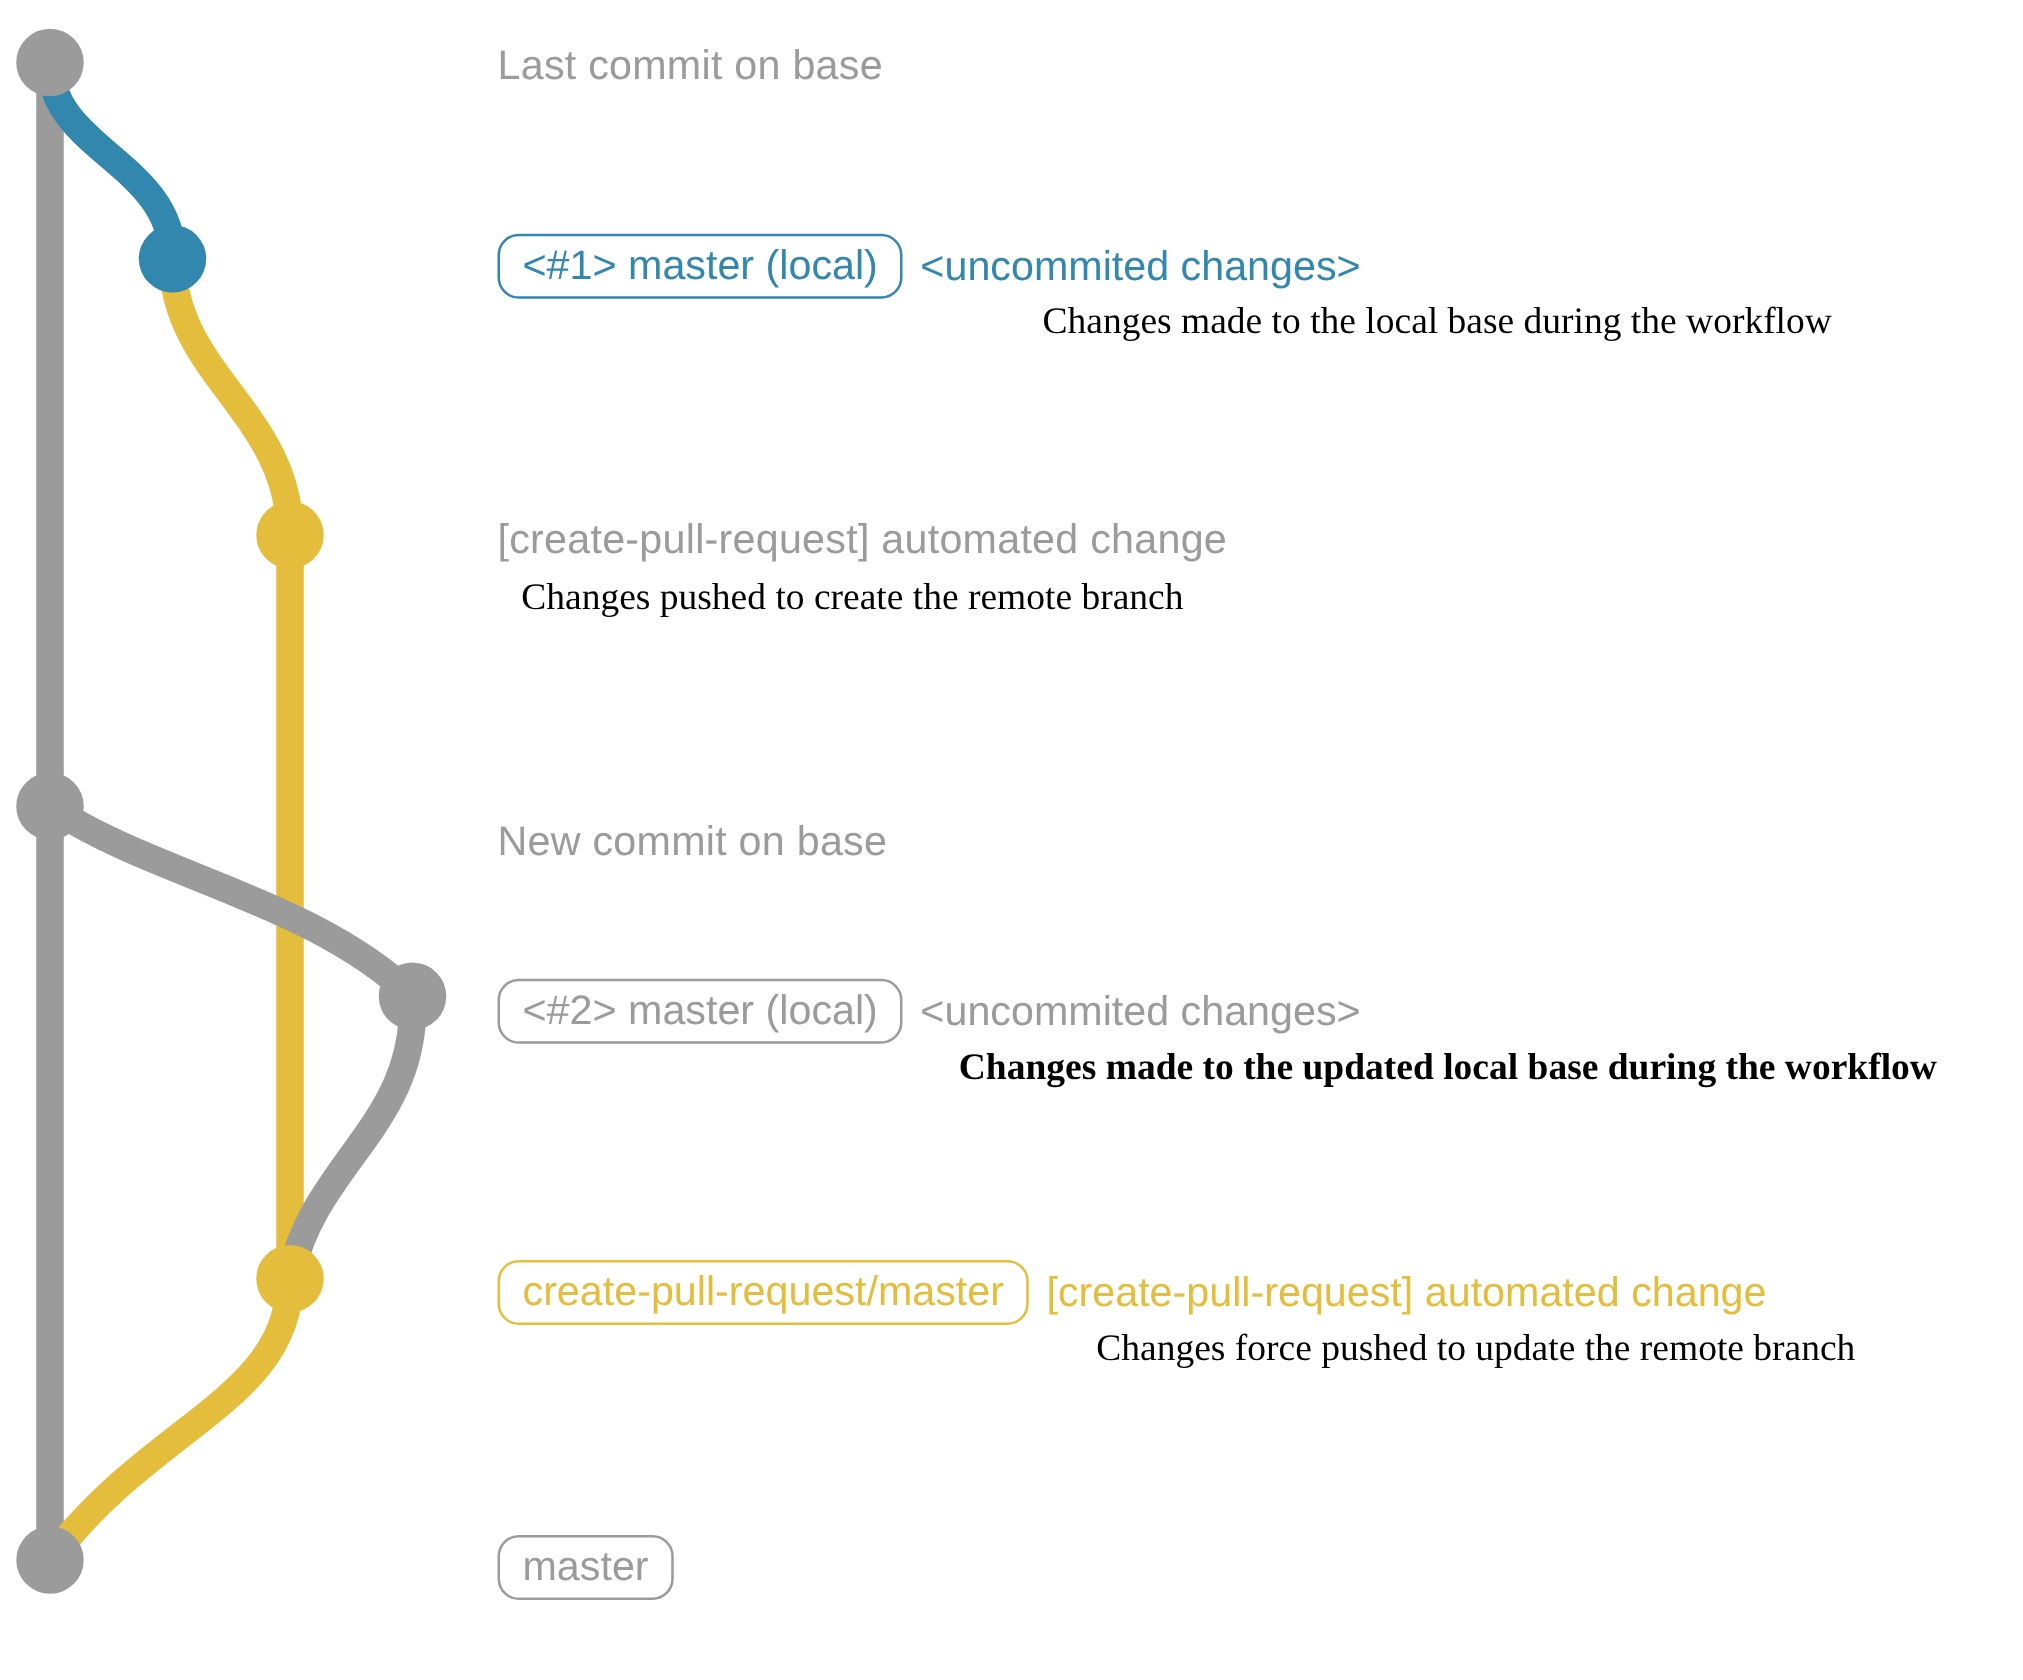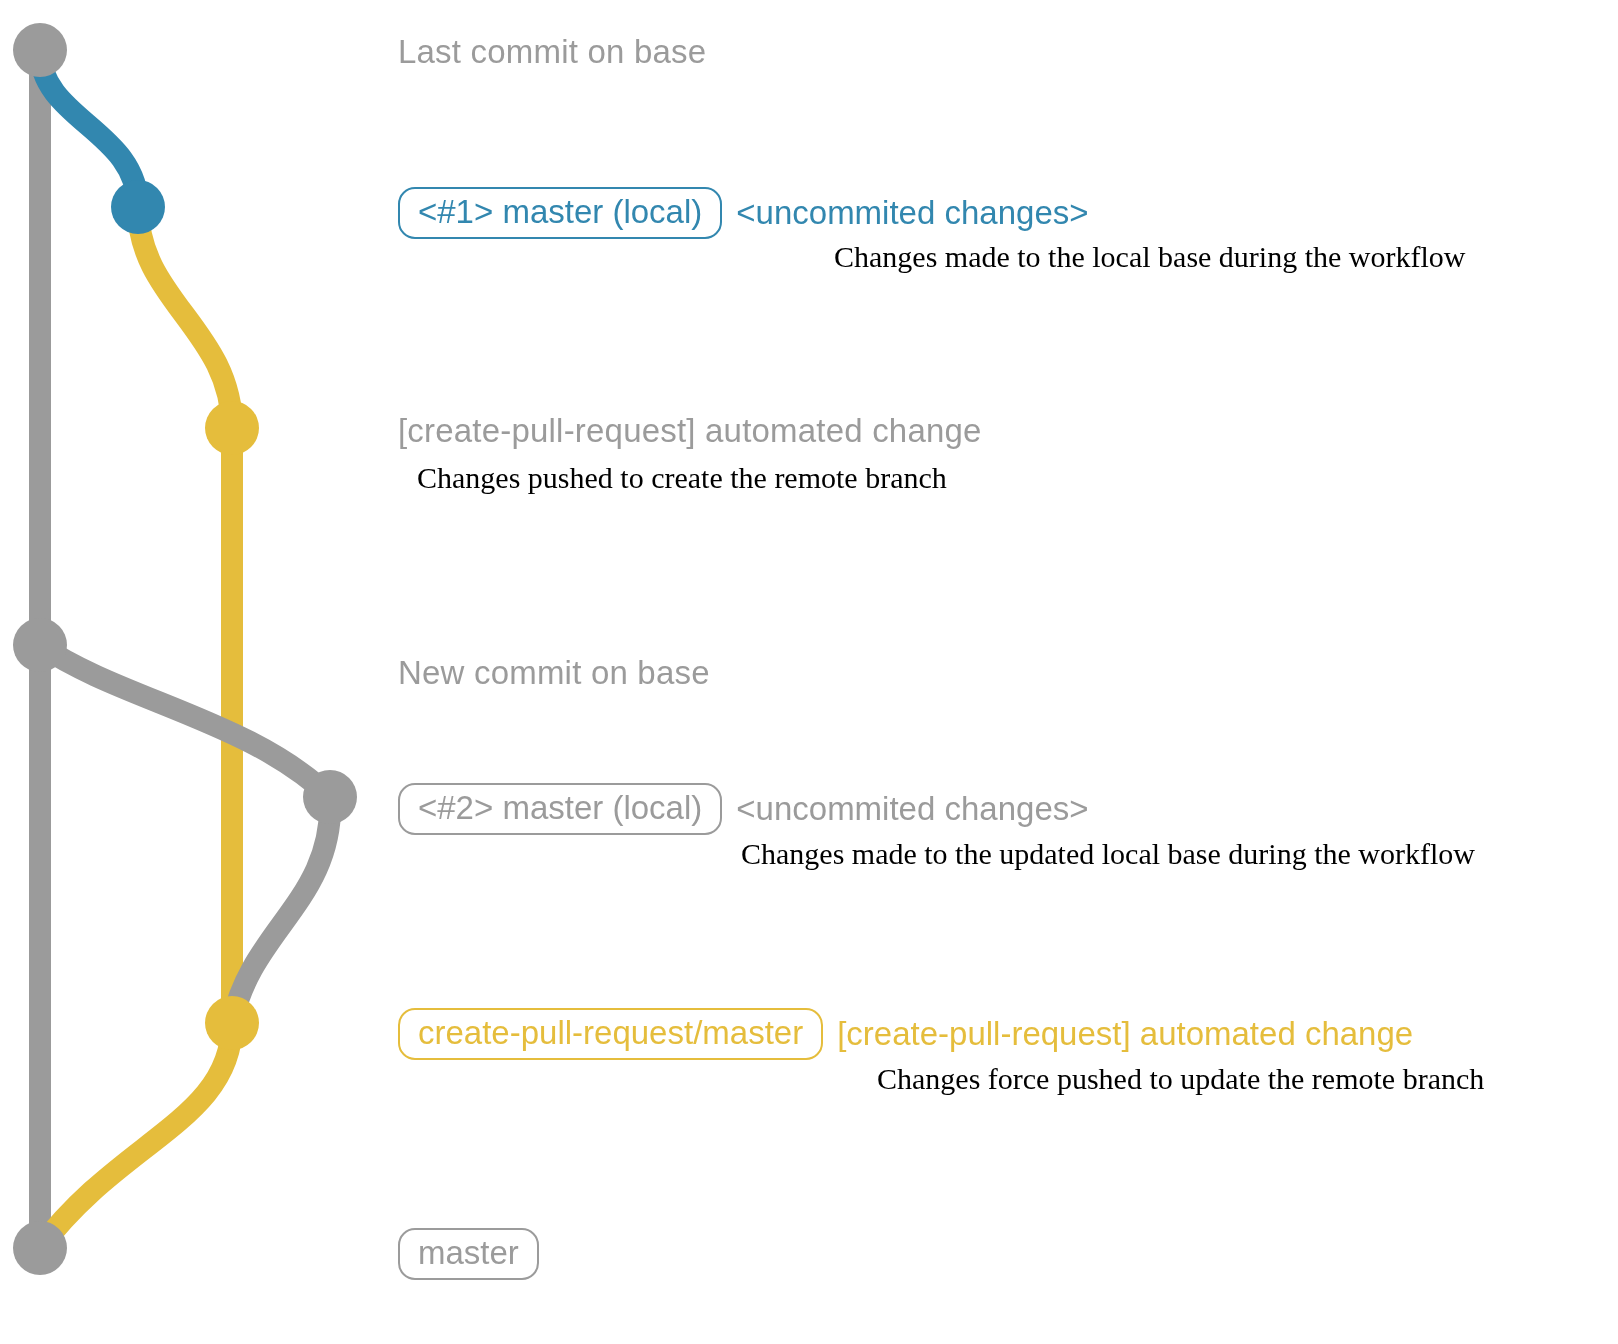--- a/index.html
+++ b/index.html
@@ -131,21 +131,21 @@
 
   <div class="plain-title row" style="left:398px; top:412px;" style2="">[create-pull-request] automated change</div>
   <div class="annotation" style="left:417px; top:461px;">Changes pushed to create the remote branch</div>
 
   <div class="plain-title row" style="left:398px; top:631px;margin-top:23px;">New commit on base</div>
 
   <div class="badge-row" style="left:398px; top:783px;">
     <span class="badge grey">&lt;#2&gt; master (local)</span>
     <span class="subject grey">&lt;uncommited changes&gt;</span>
   </div>
-  <div class="annotation" style="left:741px; top:837px;">Changes made to the updated local base during the workflow</div>
+  <div class="annotation" style="left:767px; top:837px;font-weight:bold;">Changes made to the updated local base during the workflow</div>
 
   <div class="badge-row" style="left:398px; top:1008px;">
     <span class="badge gold">create-pull-request/master</span>
     <span class="subject gold">[create-pull-request] automated change</span>
   </div>
   <div class="annotation" style="left:877px; top:1062px;">Changes force pushed to update the remote branch</div>
 
   <div class="badge-row" style="left:398px; top:1228px;gap:32px;">
     <span class="badge grey">master</span>
   </div>

